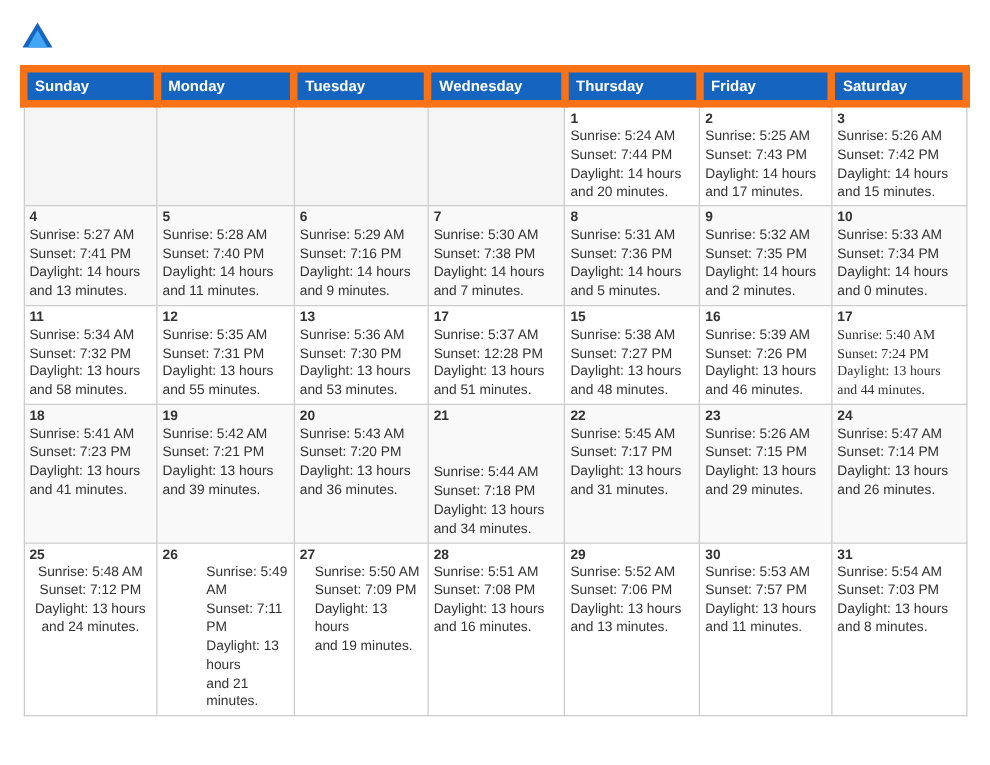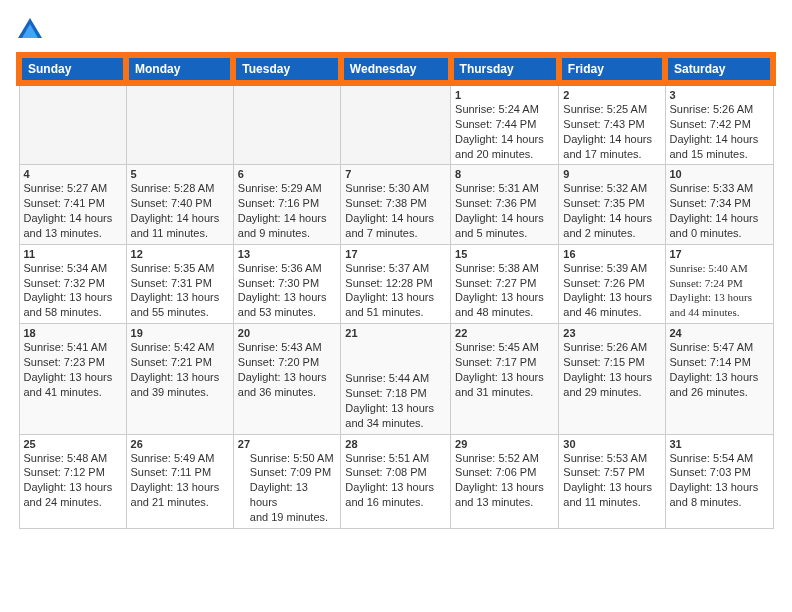--- a/index.html
+++ b/index.html
@@ -307,28 +307,28 @@
             <div class="day-num">24</div>
             <div class="day-info" style="white-space: pre-line;">Sunrise: 5:47 AM
 Sunset: 7:14 PM
 Daylight: 13 hours
 and 26 minutes.</div>
           </td>
         </tr>
         <tr>
           <td>
             <div class="day-num">25</div>
-            <div class="day-info" style="white-space: pre-line;">Sunrise: 5:48 AM
+            <div class="day-info" style="white-space: pre-line; text-align: center;">Sunrise: 5:48 AM
 Sunset: 7:12 PM
 Daylight: 13 hours
 and 24 minutes.</div>
           </td>
           <td>
             <div class="day-num">26</div>
-            <div class="day-info" style="white-space: pre-line;">Sunrise: 5:49 AM
+            <div class="day-info" style="white-space: pre-line; margin-left: 35px;">Sunrise: 5:49 AM
 Sunset: 7:11 PM
 Daylight: 13 hours
 and 21 minutes.</div>
           </td>
           <td>
             <div class="day-num">27</div>
             <div class="day-info" style="white-space: pre-line; margin-left: 12px;">Sunrise: 5:50 AM
 Sunset: 7:09 PM
 Daylight: 13 hours
 and 19 minutes.</div>

